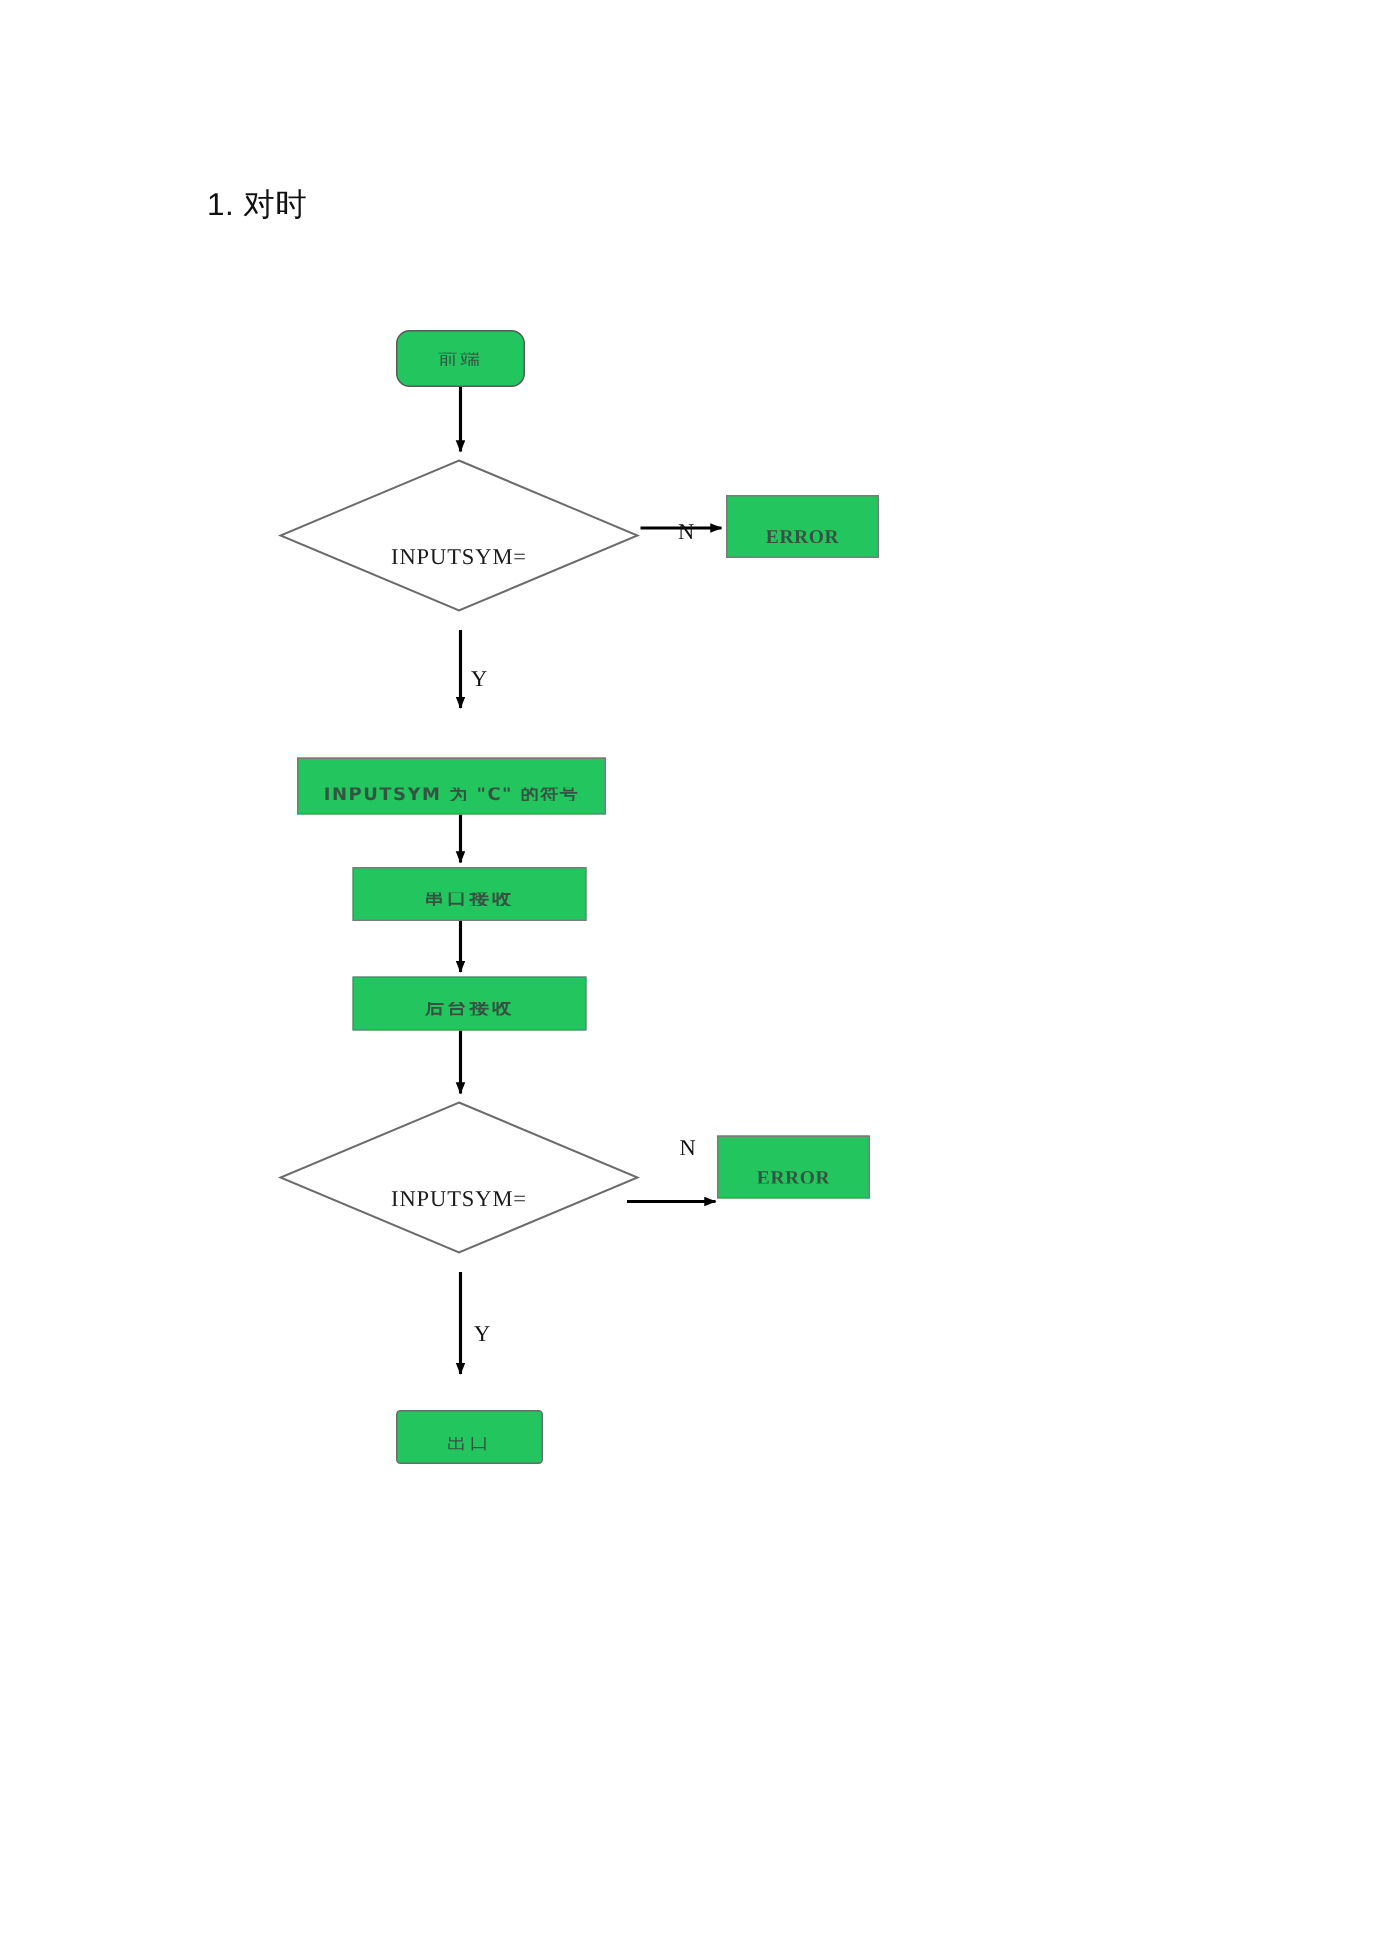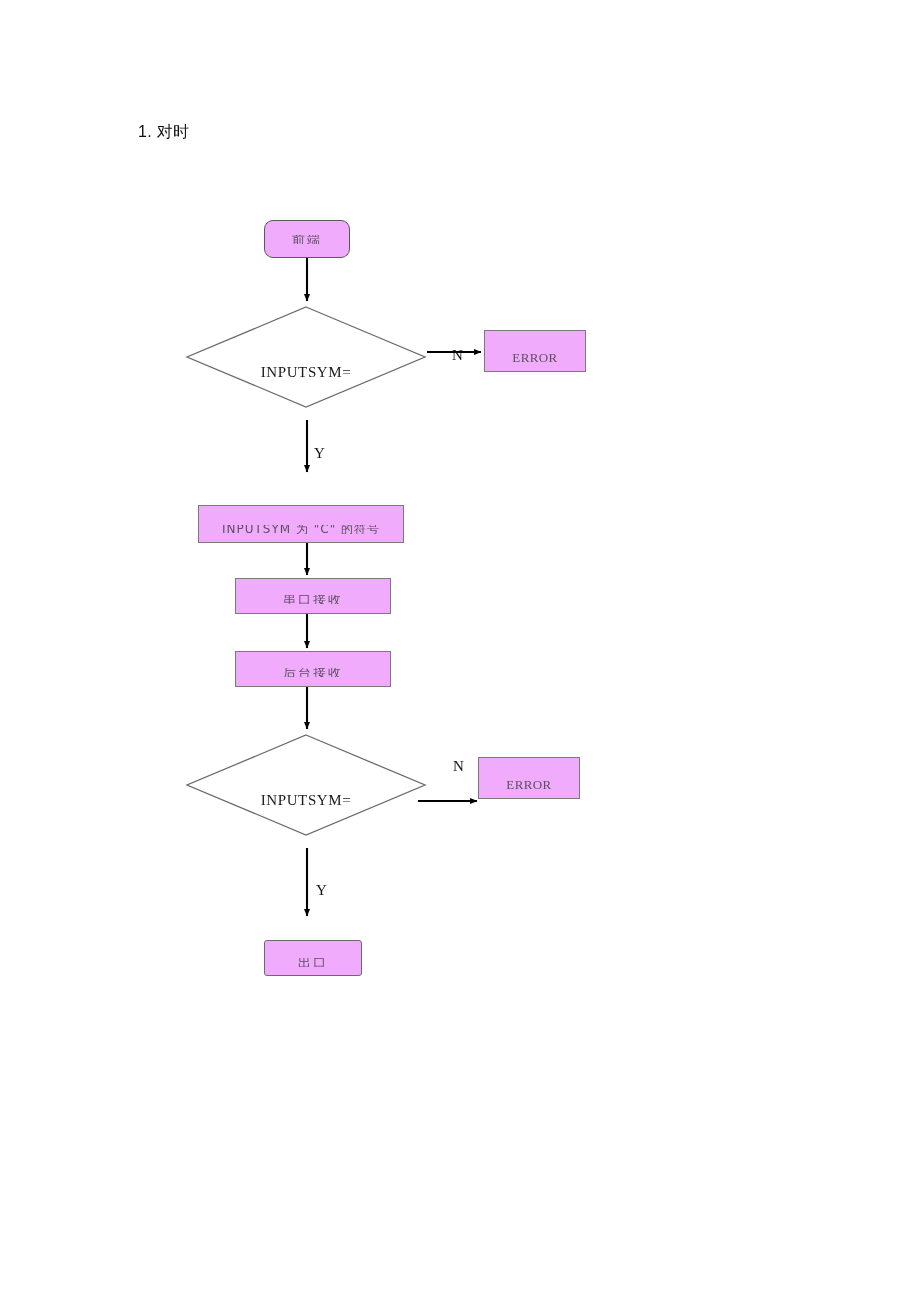--- a/index.html
+++ b/index.html
@@ -23,21 +23,21 @@
     width: 920px;
     height: 1301px;
     background: #ffffff;
   }
 
   
   #doc-heading {
     position: absolute;
     left: 138px;
     top: 122px;
-    font-size: 16px;
+    font-size: 21px;
     letter-spacing: 0.3px;
     color: #111;
     white-space: nowrap;
     font-family: "Liberation Sans", "DejaVu Sans", sans-serif;
   }
 
   
   #flowchart {
     position: absolute;
     left: 0;
@@ -45,33 +45,34 @@
     width: 920px;
     height: 1301px;
   }
 
   .node {
     position: absolute;
     box-sizing: border-box;
     display: flex;
     align-items: center;
     justify-content: center;
-    background: #f0abfc;
+    background: #22c55e;
     color: #1a1a1a;
   }
 
   
   .node.terminator {
     border: 1.6px solid #595959;
     border-radius: 9px;
   }
 
   
   .node.process {
     border: 1.2px solid #7a7a7a;
+    font-weight: bold;
   }
 
   .node-label {
     font-size: 13px;
     line-height: 1;
     white-space: nowrap;
     
     overflow: hidden;
   }
 

